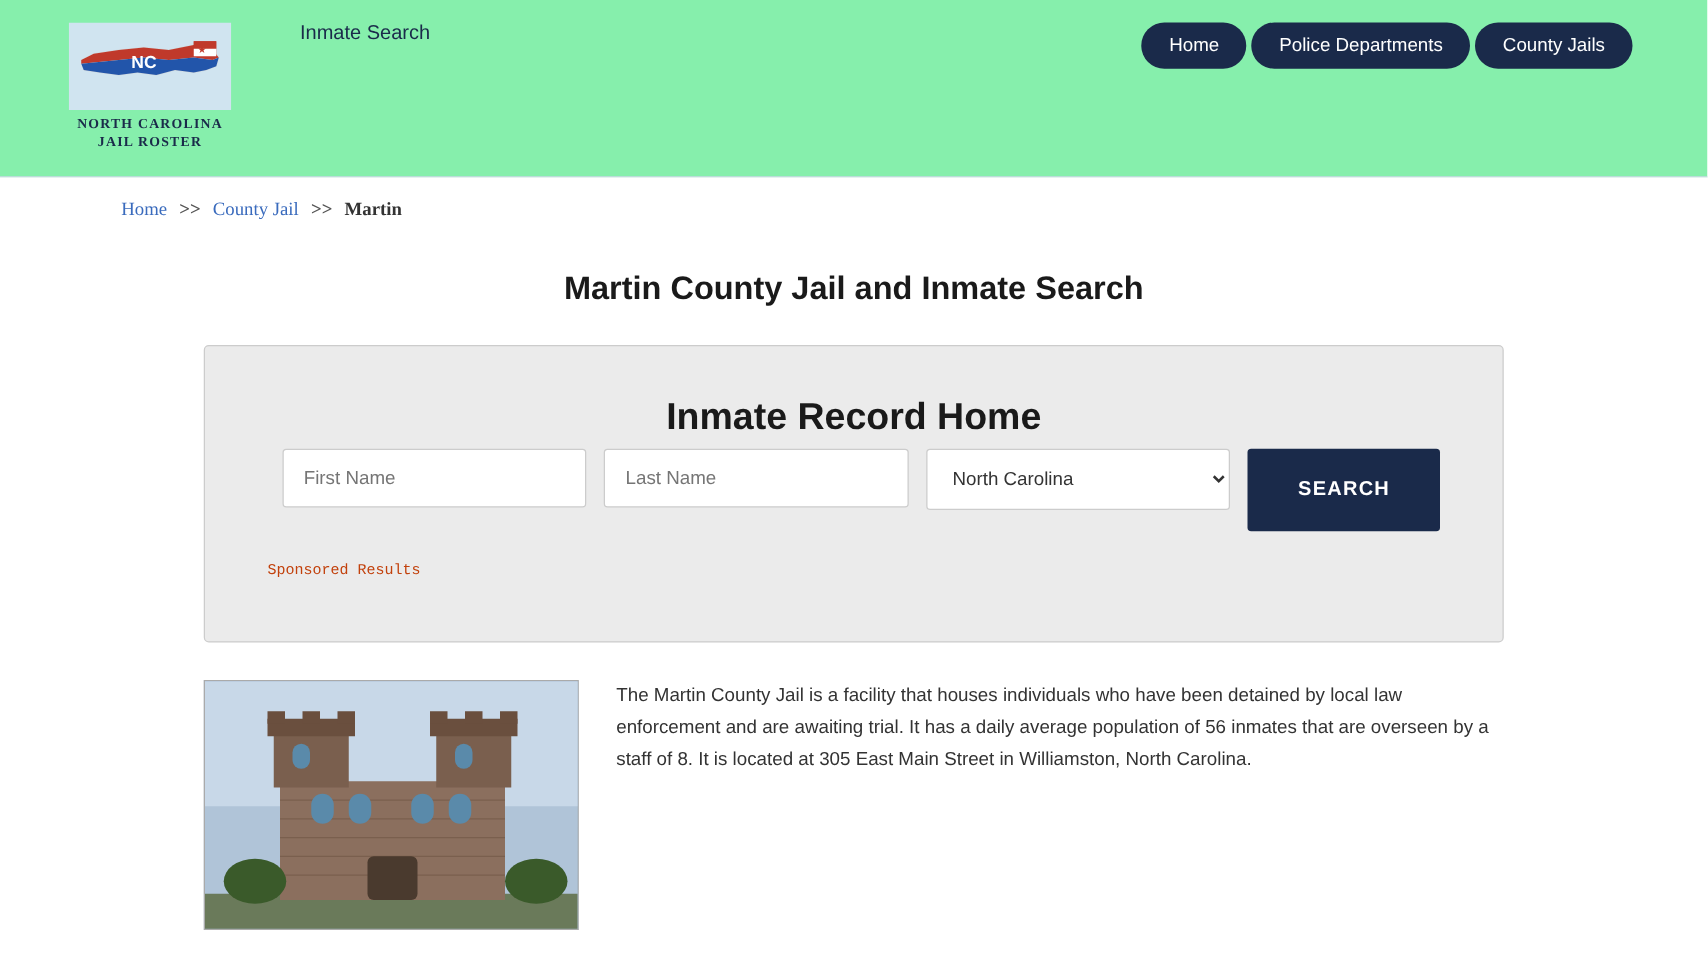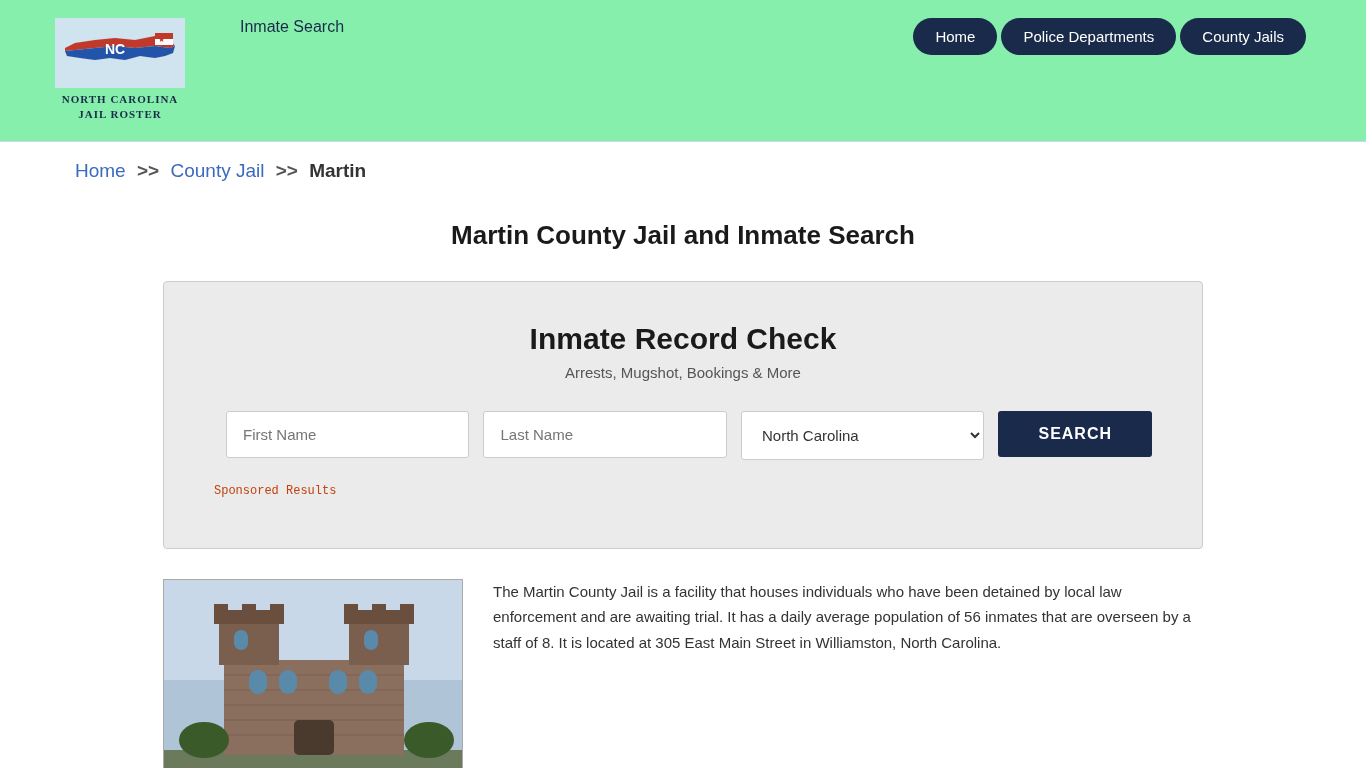--- a/index.html
+++ b/index.html
@@ -76,23 +76,23 @@
       background: #1a2a4a;
       border: none;
       color: #fff;
       padding: 8px 12px;
       cursor: pointer;
       font-size: 16px;
     }
 
     
     .breadcrumb {
-      padding: 18px 75px;
-      font-size: 19px;
-      font-family: Liberation Sans, sans-serif;
+      padding: 18px 97px;
+      font-size: 15px;
+      font-family: Liberation Serif, serif;
       background: #fff;
     }
     .breadcrumb a {
       color: #3a6bbd;
       text-decoration: none;
     }
     .breadcrumb .sep {
       color: #555;
       margin: 0 6px;
       font-weight: bold;
@@ -167,21 +167,21 @@
       outline: none;
       font-family: Arial, sans-serif;
       background: #fff;
       color: #333;
     }
     .search-btn {
       background: #1a2a4a;
       color: #fff;
       border: none;
       border-radius: 3px;
-      padding: 14px 40px;
+      padding: 24px 40px;
       font-size: 16px;
       font-weight: bold;
       cursor: pointer;
       letter-spacing: 1px;
       font-family: Arial, sans-serif;
     }
     .sponsored-label {
       font-size: 12px;
       color: #c2410c;
       font-family: Liberation Mono, monospace;
@@ -265,22 +265,21 @@
   <span class="sep">&gt;&gt;</span>
   <a href="#">County Jail</a>
   <span class="sep">&gt;&gt;</span>
   <span class="current">Martin</span>
 </div>
 
 <div class="main">
   <h1 class="page-title">Martin County Jail and Inmate Search</h1>
 
   <div class="search-panel">
-    <div class="search-panel-title">Inmate Record Check</div>
-    <div class="search-panel-subtitle">Arrests, Mugshot, Bookings &amp; More</div>
+    <div class="search-panel-title">Inmate Record Home</div>
 
     <div class="search-fields">
       <input type="text" placeholder="First Name" style="">
       <input type="text" placeholder="Last Name" style="">
       <select id="state-select">
       <option value="Alabama">Alabama</option><option value="Alaska">Alaska</option><option value="Arizona">Arizona</option><option value="Arkansas">Arkansas</option><option value="California">California</option><option value="Colorado">Colorado</option><option value="Connecticut">Connecticut</option><option value="Delaware">Delaware</option><option value="Florida">Florida</option><option value="Georgia">Georgia</option><option value="Hawaii">Hawaii</option><option value="Idaho">Idaho</option><option value="Illinois">Illinois</option><option value="Indiana">Indiana</option><option value="Iowa">Iowa</option><option value="Kansas">Kansas</option><option value="Kentucky">Kentucky</option><option value="Louisiana">Louisiana</option><option value="Maine">Maine</option><option value="Maryland">Maryland</option><option value="Massachusetts">Massachusetts</option><option value="Michigan">Michigan</option><option value="Minnesota">Minnesota</option><option value="Mississippi">Mississippi</option><option value="Missouri">Missouri</option><option value="Montana">Montana</option><option value="Nebraska">Nebraska</option><option value="Nevada">Nevada</option><option value="New Hampshire">New Hampshire</option><option value="New Jersey">New Jersey</option><option value="New Mexico">New Mexico</option><option value="New York">New York</option><option value="North Carolina" selected="">North Carolina</option><option value="North Dakota">North Dakota</option><option value="Ohio">Ohio</option><option value="Oklahoma">Oklahoma</option><option value="Oregon">Oregon</option><option value="Pennsylvania">Pennsylvania</option><option value="Rhode Island">Rhode Island</option><option value="South Carolina">South Carolina</option><option value="South Dakota">South Dakota</option><option value="Tennessee">Tennessee</option><option value="Texas">Texas</option><option value="Utah">Utah</option><option value="Vermont">Vermont</option><option value="Virginia">Virginia</option><option value="Washington">Washington</option><option value="West Virginia">West Virginia</option><option value="Wisconsin">Wisconsin</option><option value="Wyoming">Wyoming</option></select>
       <button class="search-btn">SEARCH</button>
     </div>
 
     <div class="sponsored-label">Sponsored Results</div>

